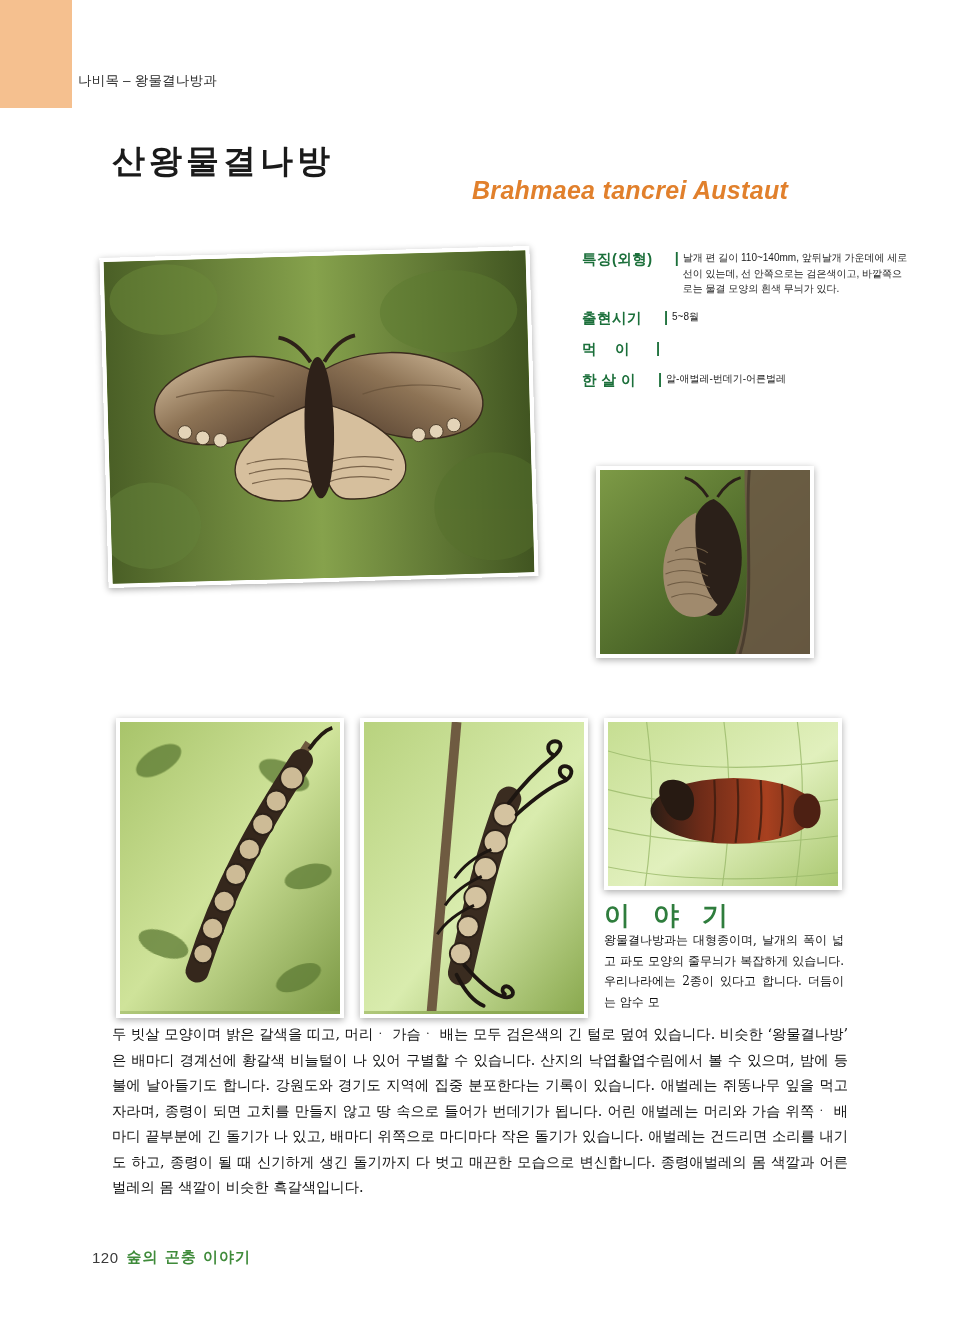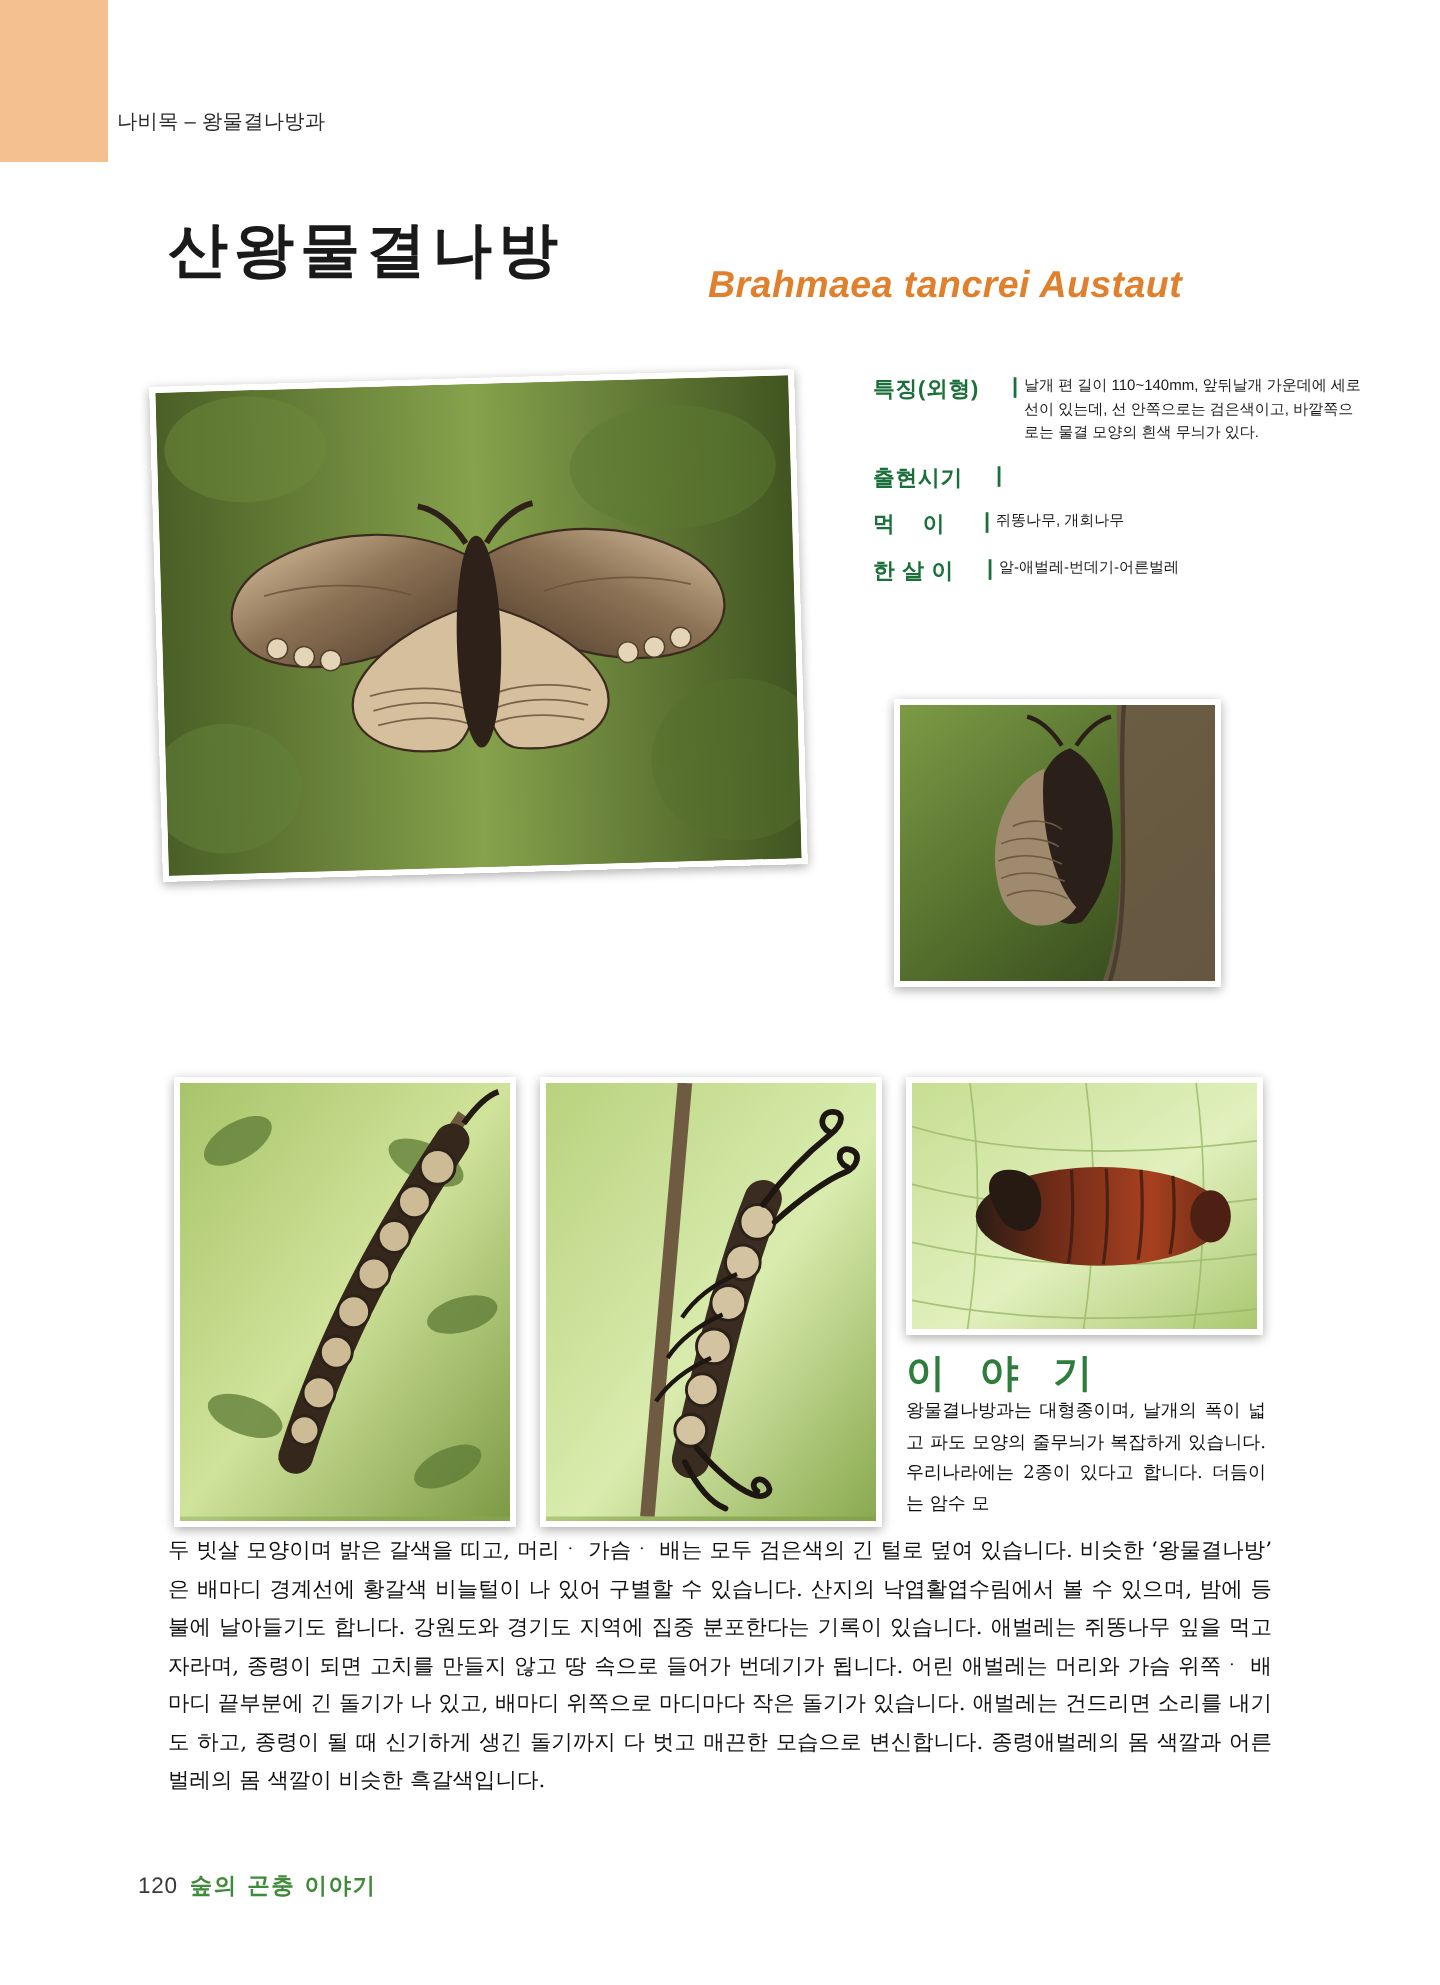--- a/index.html
+++ b/index.html
@@ -28,21 +28,21 @@
     font-size: 13.5px;
     color: #2b2b2b;
     letter-spacing: 0.2px;
     text-align: right;
   }
 
   
   .title-kr {
     position: absolute;
     left: 112px; top: 139px;
-    font-size: 40px;
+    font-size: 33px;
     font-weight: 700;
     color: #1a1a1a;
     letter-spacing: 4px;
     font-family: "DejaVu Sans", sans-serif;
   }
   .title-sci {
     position: absolute;
     left: 472px; top: 176px;
     font-size: 25px;
     font-style: italic;
@@ -206,25 +206,25 @@
 
   <div class="info">
     <div class="info-row">
       <div class="info-key">특징(외형)</div>
       <div class="info-sep">|</div>
       <div class="info-val">날개 편 길이 110~140mm, 앞뒤날개 가운데에 세로선이 있는데, 선 안쪽으로는 검은색이고, 바깥쪽으로는 물결 모양의 흰색 무늬가 있다.</div>
     </div>
     <div class="info-row">
       <div class="info-key">출현시기</div>
       <div class="info-sep">|</div>
+      <div class="info-val">5~8월</div>
     </div>
     <div class="info-row">
       <div class="info-key">먹    이</div>
       <div class="info-sep">|</div>
-      <div class="info-val">쥐똥나무, 개회나무</div>
     </div>
     <div class="info-row">
       <div class="info-key">한 살 이</div>
       <div class="info-sep">|</div>
       <div class="info-val">알-애벌레-번데기-어른벌레</div>
     </div>
   </div>
 
   <div class="photo bg-moss" id="photo-adult-open">
     <svg class="sky" viewBox="0 0 430 330" preserveAspectRatio="none">

